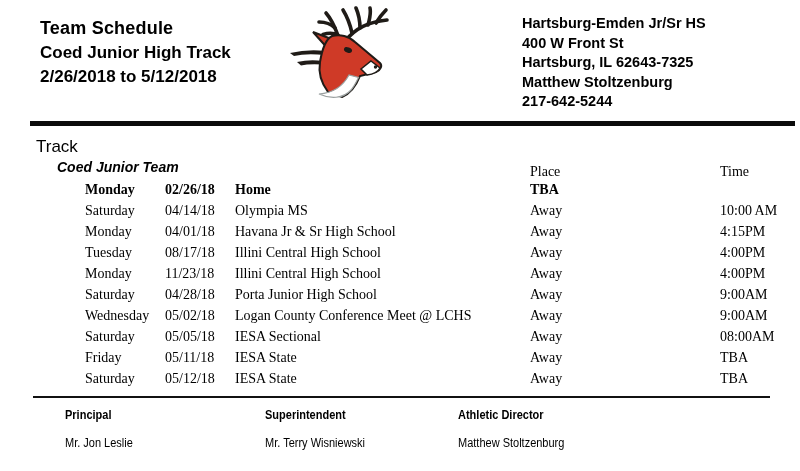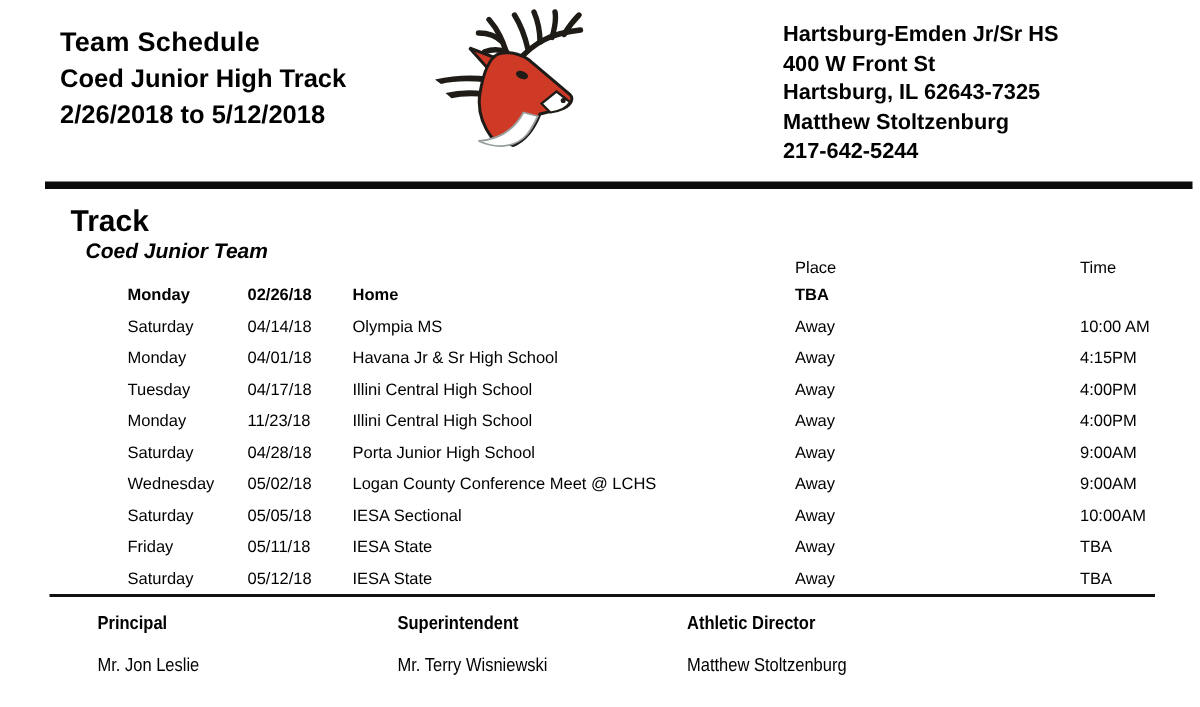--- a/index.html
+++ b/index.html
@@ -30,25 +30,25 @@
     height:3px;
     border-top:3.5px solid #0b0b0b;
     border-bottom:2px solid #0b0b0b;
   }
   .rule-single {
     position:absolute; left:33px; top:396px; width:737px;
     border-top:2.5px solid #111;
   }
 
   
-  .sport { position:absolute; left:47px; top:137px; font-size:20px; font-weight:bold; }
+  .sport { position:absolute; left:36px; top:137px; font-size:17px; font-weight:normal; }
   .team  { position:absolute; left:57px; top:159px; font-size:14px; font-weight:bold; font-style:italic; }
 
   
-  .tbl { position:absolute; left:85px; top:172px; width:705px; font-size:11px; }
+  .tbl { position:absolute; left:85px; top:164px; width:705px; font-size:14px;font-family:Liberation Serif, serif; }
   .thead, .trow {
     display:grid;
     grid-template-columns:80px 70px 295px 190px auto;
   }
   .thead { line-height:15px; height:15px; font-weight:normal; }
   .trow  { line-height:21px; height:21px; }
   .trow.bold { font-weight:bold; }
   .c-day,.c-date,.c-event,.c-place,.c-time { white-space:nowrap; overflow:hidden; }
 
   
@@ -145,21 +145,21 @@
         </div>
         <div class="trow">
           <span class="c-day">Monday</span>
           <span class="c-date">04/01/18</span>
           <span class="c-event">Havana Jr &amp; Sr High School</span>
           <span class="c-place">Away</span>
           <span class="c-time">4:15PM</span>
         </div>
         <div class="trow">
           <span class="c-day">Tuesday</span>
-          <span class="c-date">04/17/18</span>
+          <span class="c-date">08/17/18</span>
           <span class="c-event">Illini Central High School</span>
           <span class="c-place">Away</span>
           <span class="c-time">4:00PM</span>
         </div>
         <div class="trow">
           <span class="c-day">Monday</span>
           <span class="c-date">11/23/18</span>
           <span class="c-event">Illini Central High School</span>
           <span class="c-place">Away</span>
           <span class="c-time">4:00PM</span>
@@ -176,21 +176,21 @@
           <span class="c-date">05/02/18</span>
           <span class="c-event">Logan County Conference Meet @ LCHS</span>
           <span class="c-place">Away</span>
           <span class="c-time">9:00AM</span>
         </div>
         <div class="trow">
           <span class="c-day">Saturday</span>
           <span class="c-date">05/05/18</span>
           <span class="c-event">IESA Sectional</span>
           <span class="c-place">Away</span>
-          <span class="c-time">10:00AM</span>
+          <span class="c-time">08:00AM</span>
         </div>
         <div class="trow">
           <span class="c-day">Friday</span>
           <span class="c-date">05/11/18</span>
           <span class="c-event">IESA State</span>
           <span class="c-place">Away</span>
           <span class="c-time">TBA</span>
         </div>
         <div class="trow">
           <span class="c-day">Saturday</span>

